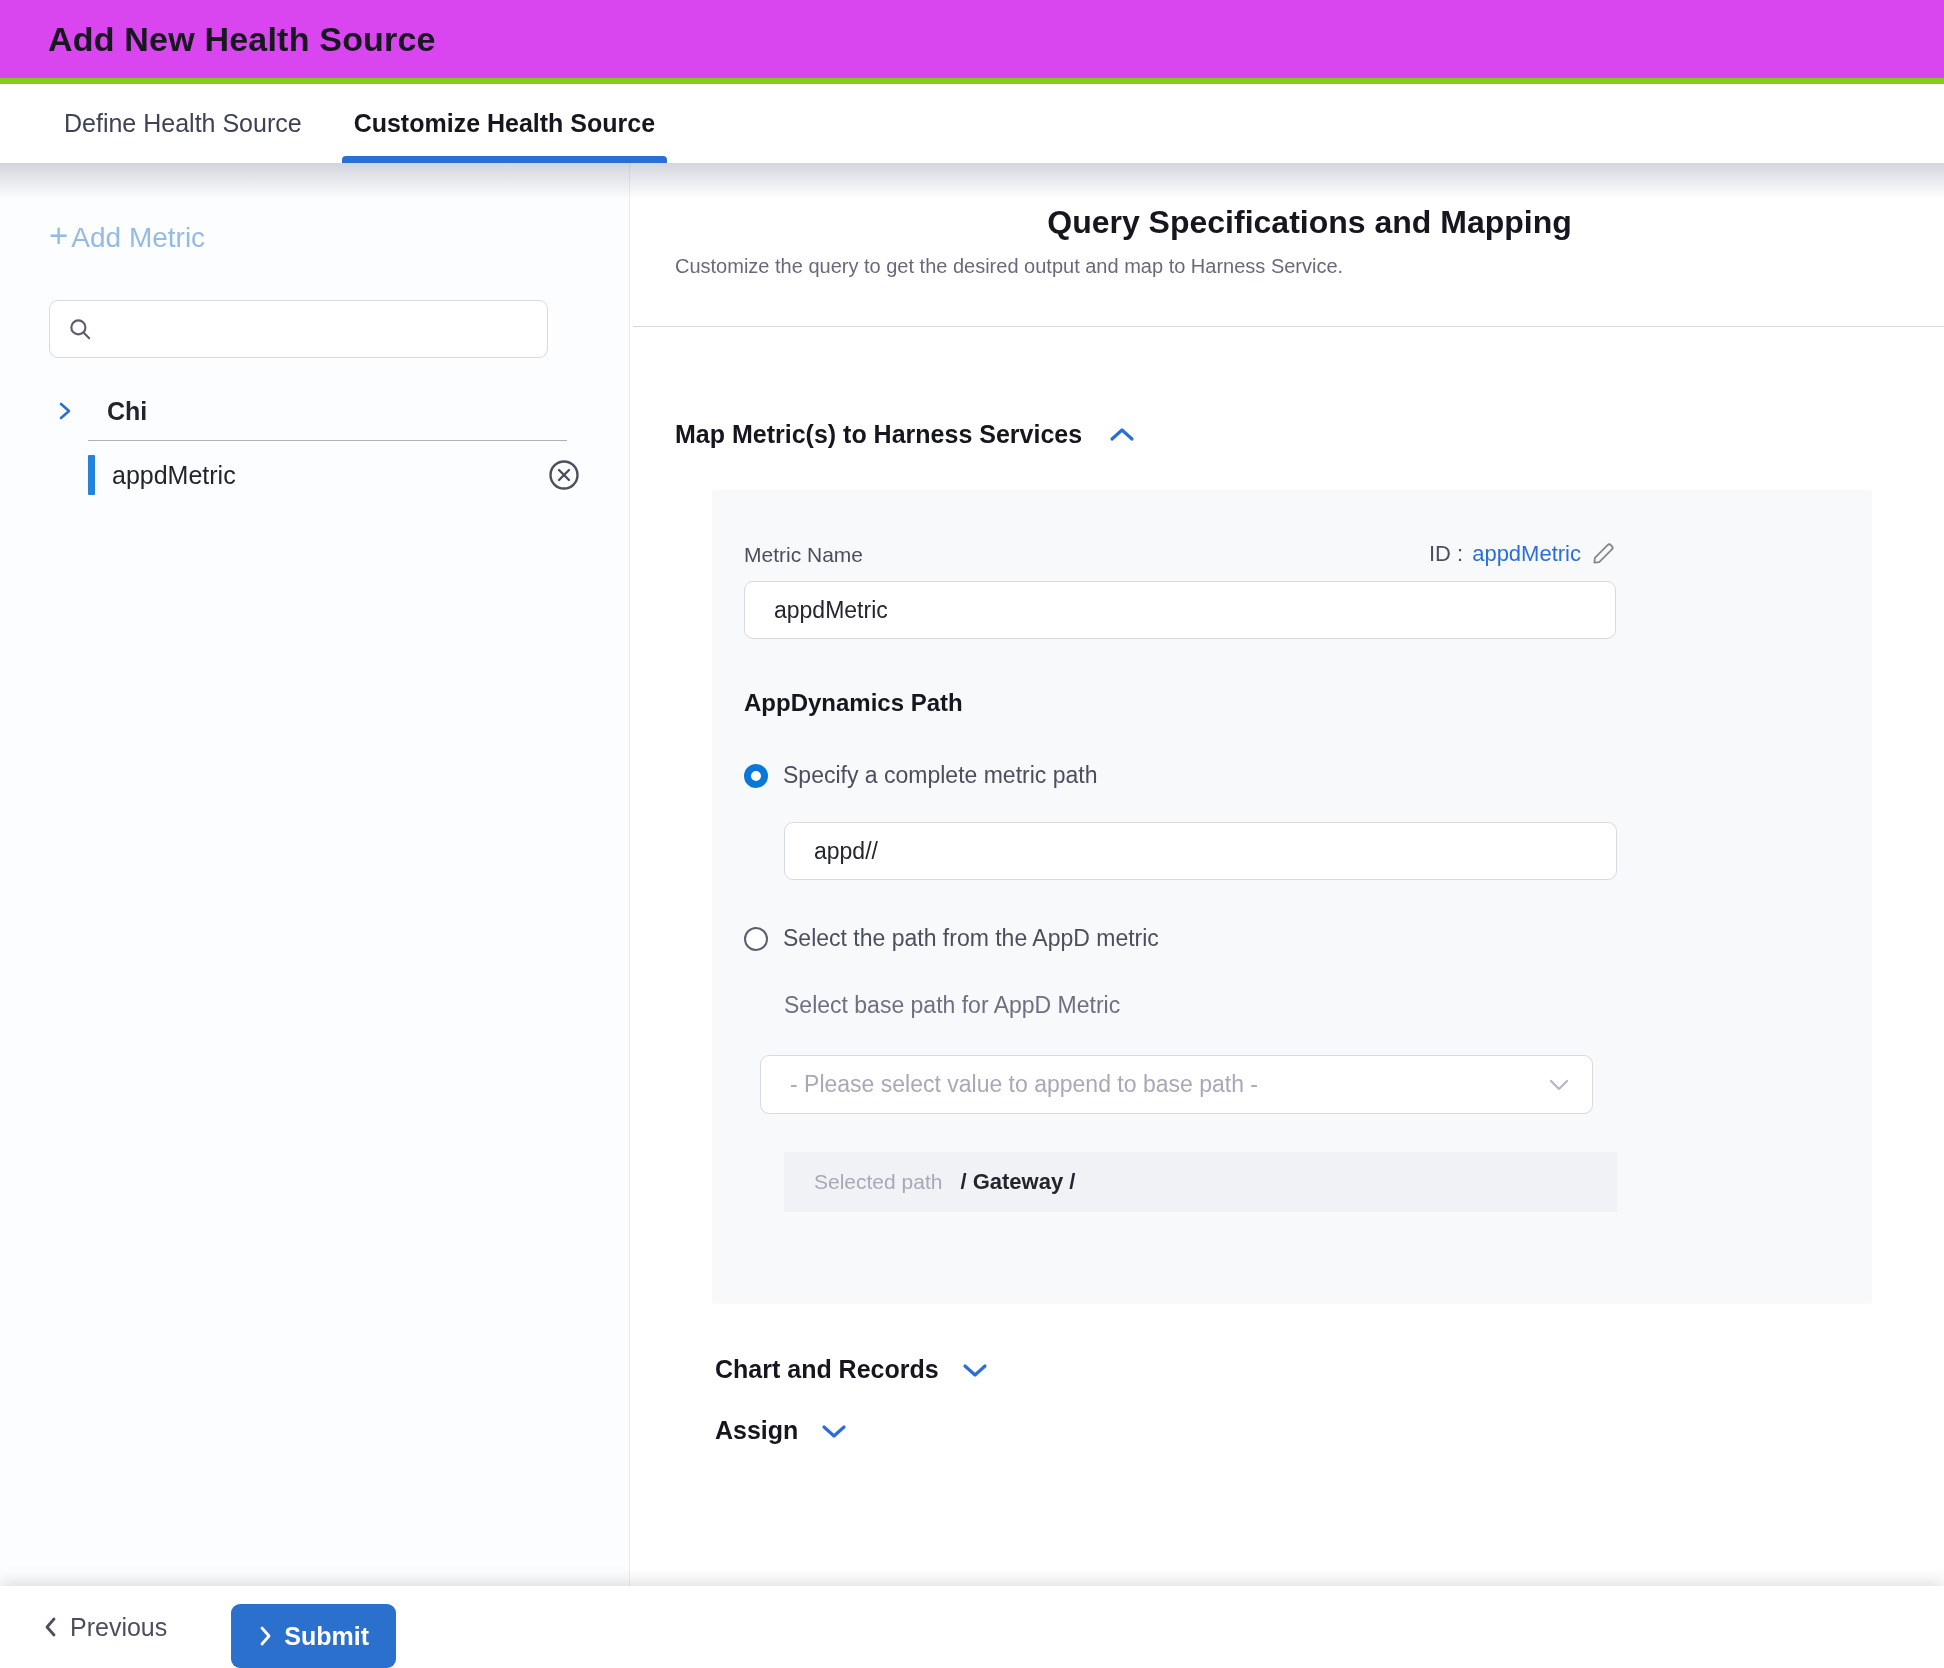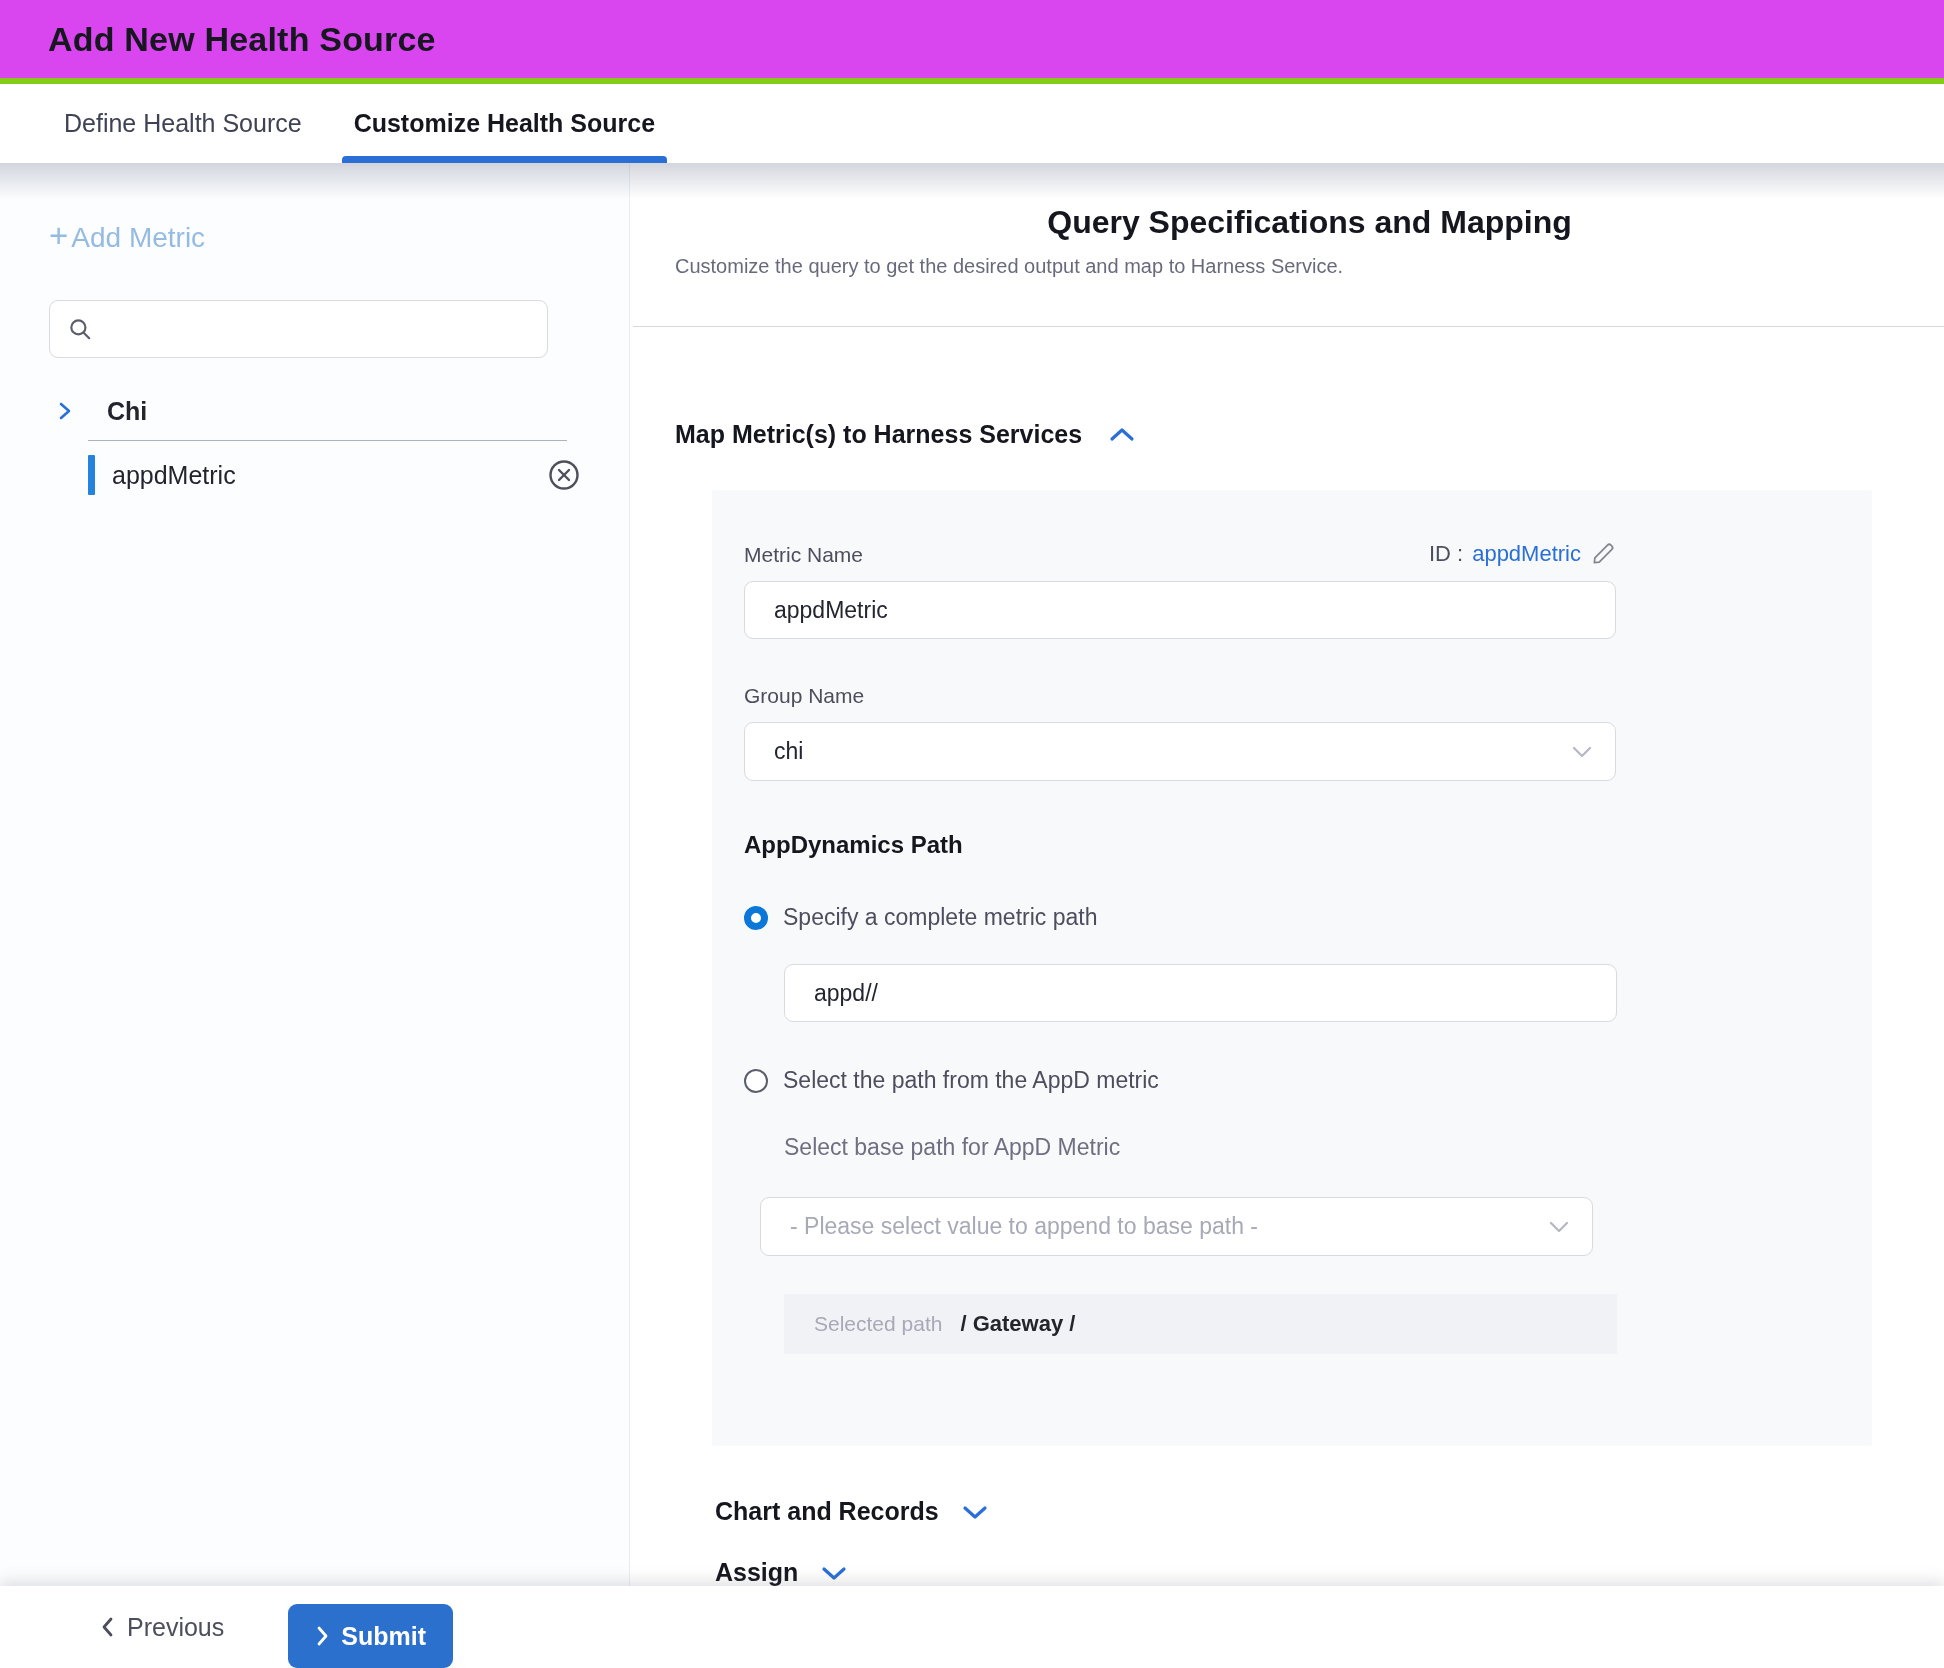--- a/index.html
+++ b/index.html
@@ -73,21 +73,21 @@
     display:flex; align-items:center; gap:18px; padding-left:30px; }
   .selected-label { font-size:21px; color:#a7a9b7; font-weight:500; }
   .selected-value { font-size:22px; font-weight:700; color:#23242c; }
 
   .collapse-row { display:flex; align-items:center; gap:22px; margin:51px 0 0 45px; cursor:pointer; }
   .collapse-row.second { margin-top:32px; }
   .collapse-title { font-size:25px; font-weight:700; color:#15161e;margin-left:40px; }
 
   
   .footer { flex:0 0 72px; background:#fff; box-shadow:0 -5px 14px rgba(96,97,112,.18);
-    display:flex; align-items:center; padding-left:100px; gap:64px; position:relative; z-index:10; }
+    display:flex; align-items:center; padding-left:43px; gap:64px; position:relative; z-index:10; }
   .prev-btn { display:flex; align-items:center; gap:13px; background:none; border:none; cursor:pointer;
     font-size:25px; font-weight:500; color:#4c4e5e; font-family:inherit; }
   .submit-btn { display:flex; align-items:center; gap:12px; background:#2b70cd; border:none; border-radius:9px;
     height:64px; padding:0 27px; cursor:pointer; font-size:25px; font-weight:700; color:#fff; font-family:inherit;
     align-self:flex-start; margin-top:18px; }
   .icon { display:inline-flex; align-items:center; }
 </style>
 </head>
 <body>
 
@@ -168,31 +168,20 @@
             <span class="icon">
               <svg width="26" height="26" viewBox="0 0 24 24">
                   <path d="M16.2 3.8a2.2 2.2 0 0 1 3.1 0l.9.9a2.2 2.2 0 0 1 0 3.1L8.5 19.5 4 20l.5-4.5L16.2 3.8z" fill="none" stroke="#83858f" stroke-width="1.6" stroke-linejoin="round"></path>
                 </svg>
             </span>
           </button>
         </span>
       </div>
       <input class="text-input" type="text" value="appdMetric" style="">
 
-      <div class="group-block">
-        <div class="field-label">Group Name</div>
-        <div class="select">
-          <span>chi</span>
-          <span class="icon">
-            <svg width="22" height="14" viewBox="0 0 22 14">
-                <polyline points="3,3 11,11 19,3" fill="none" stroke="#b4b7c4" stroke-width="2.2" stroke-linecap="round" stroke-linejoin="round"></polyline>
-              </svg>
-          </span>
-        </div>
-      </div>
 
       <div class="path-heading">AppDynamics Path</div>
 
       <div class="radio-row">
         <input type="radio" name="appd-path" checked="" style="">
         <label class="radio-label">Specify a complete metric path</label>
       </div>
       <input class="text-input appd-input" type="text" value="appd//" style="">
 
       <div class="radio-row">

